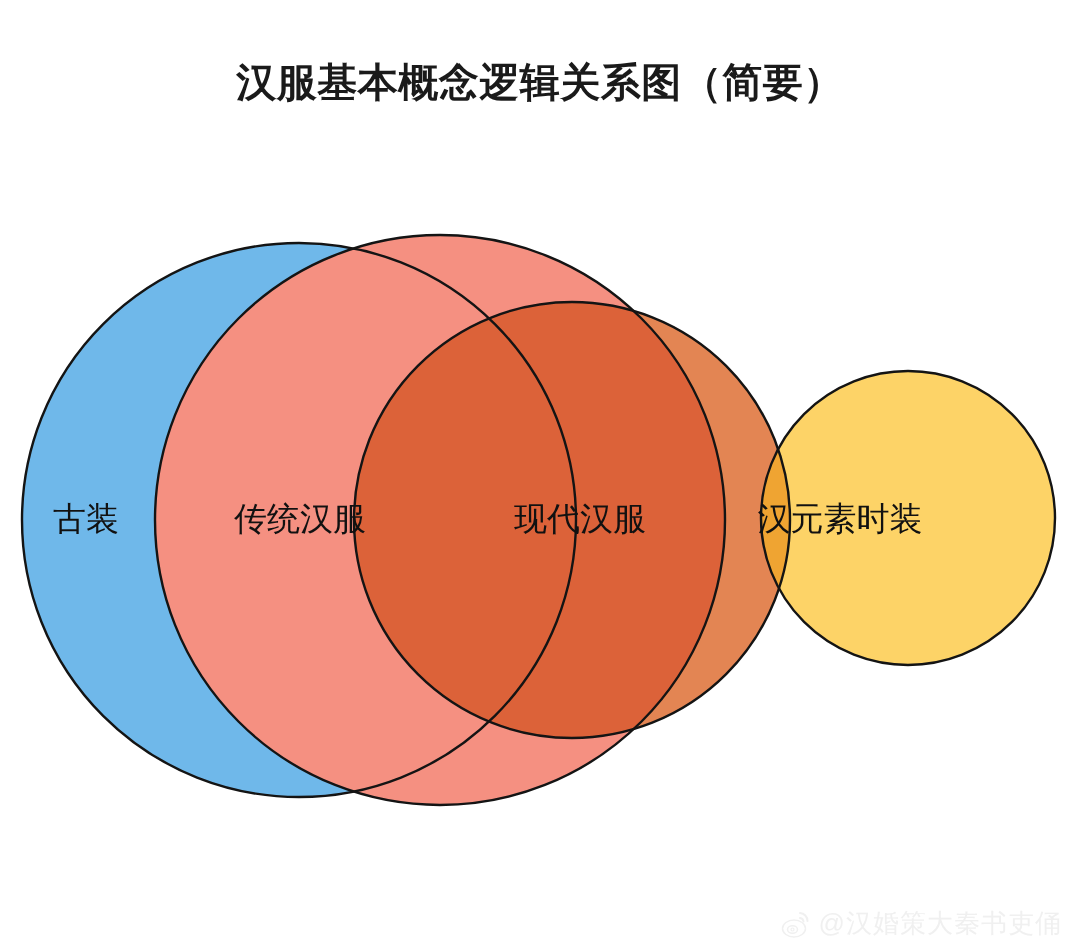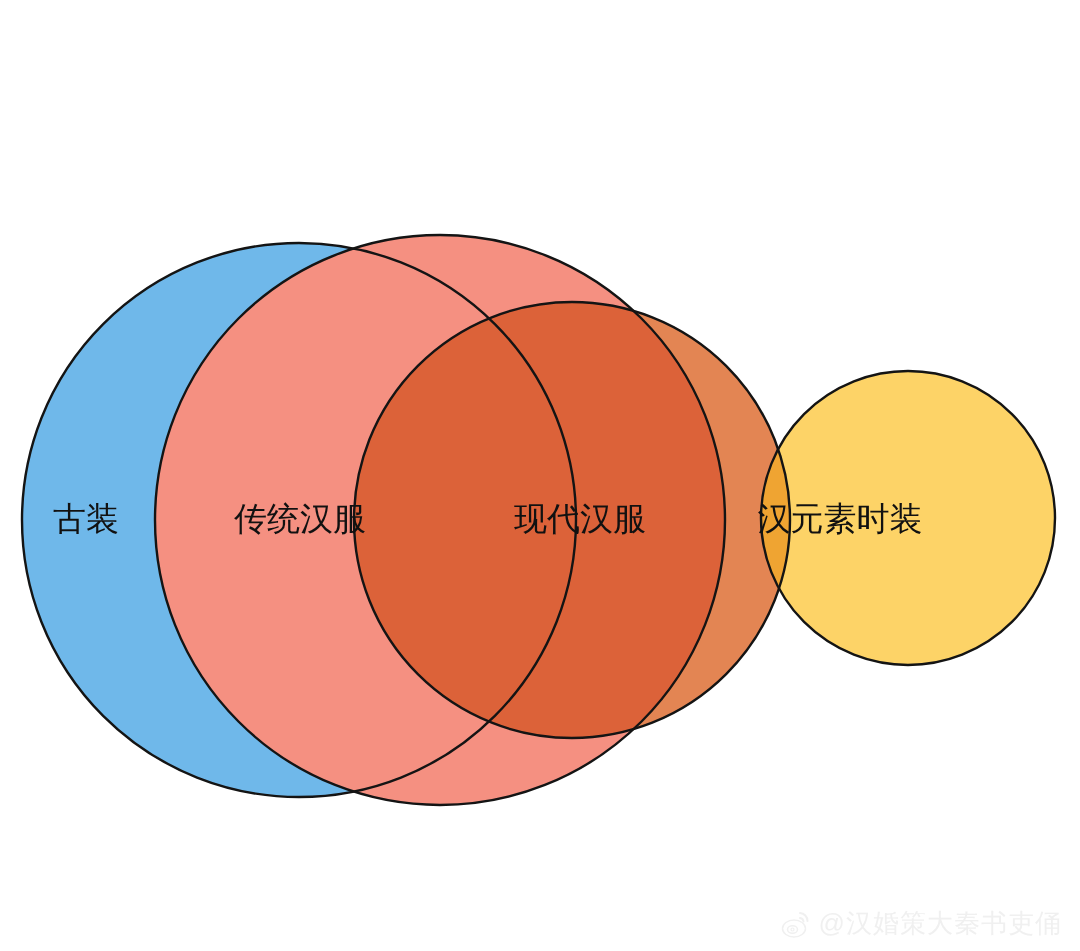--- a/index.html
+++ b/index.html
@@ -67,20 +67,21 @@
     width: 32px;
     height: 32px;
     display: block;
   }
 </style>
 </head>
 <body>
 
 <div id="page">
 
+  <div id="diagram-title">汉服基本概念逻辑关系图（简要）</div>
 
   <svg id="venn-stage" viewBox="0 0 1080 951">
 
     <defs>
       <clipPath id="clip-blue">
           <circle id="def-blue" cx="299" cy="520" r="277"></circle>
         </clipPath>
       <clipPath id="clip-pink">
           <circle id="def-pink" cx="440" cy="520" r="285"></circle>
         </clipPath>

